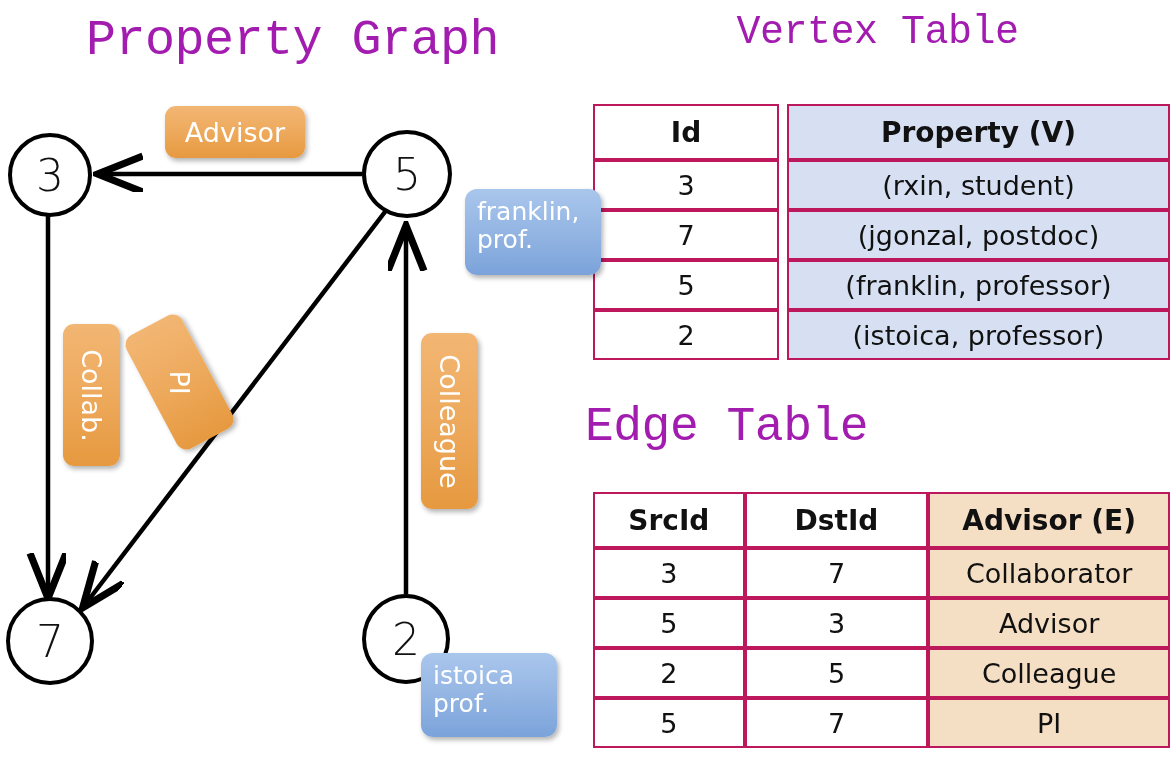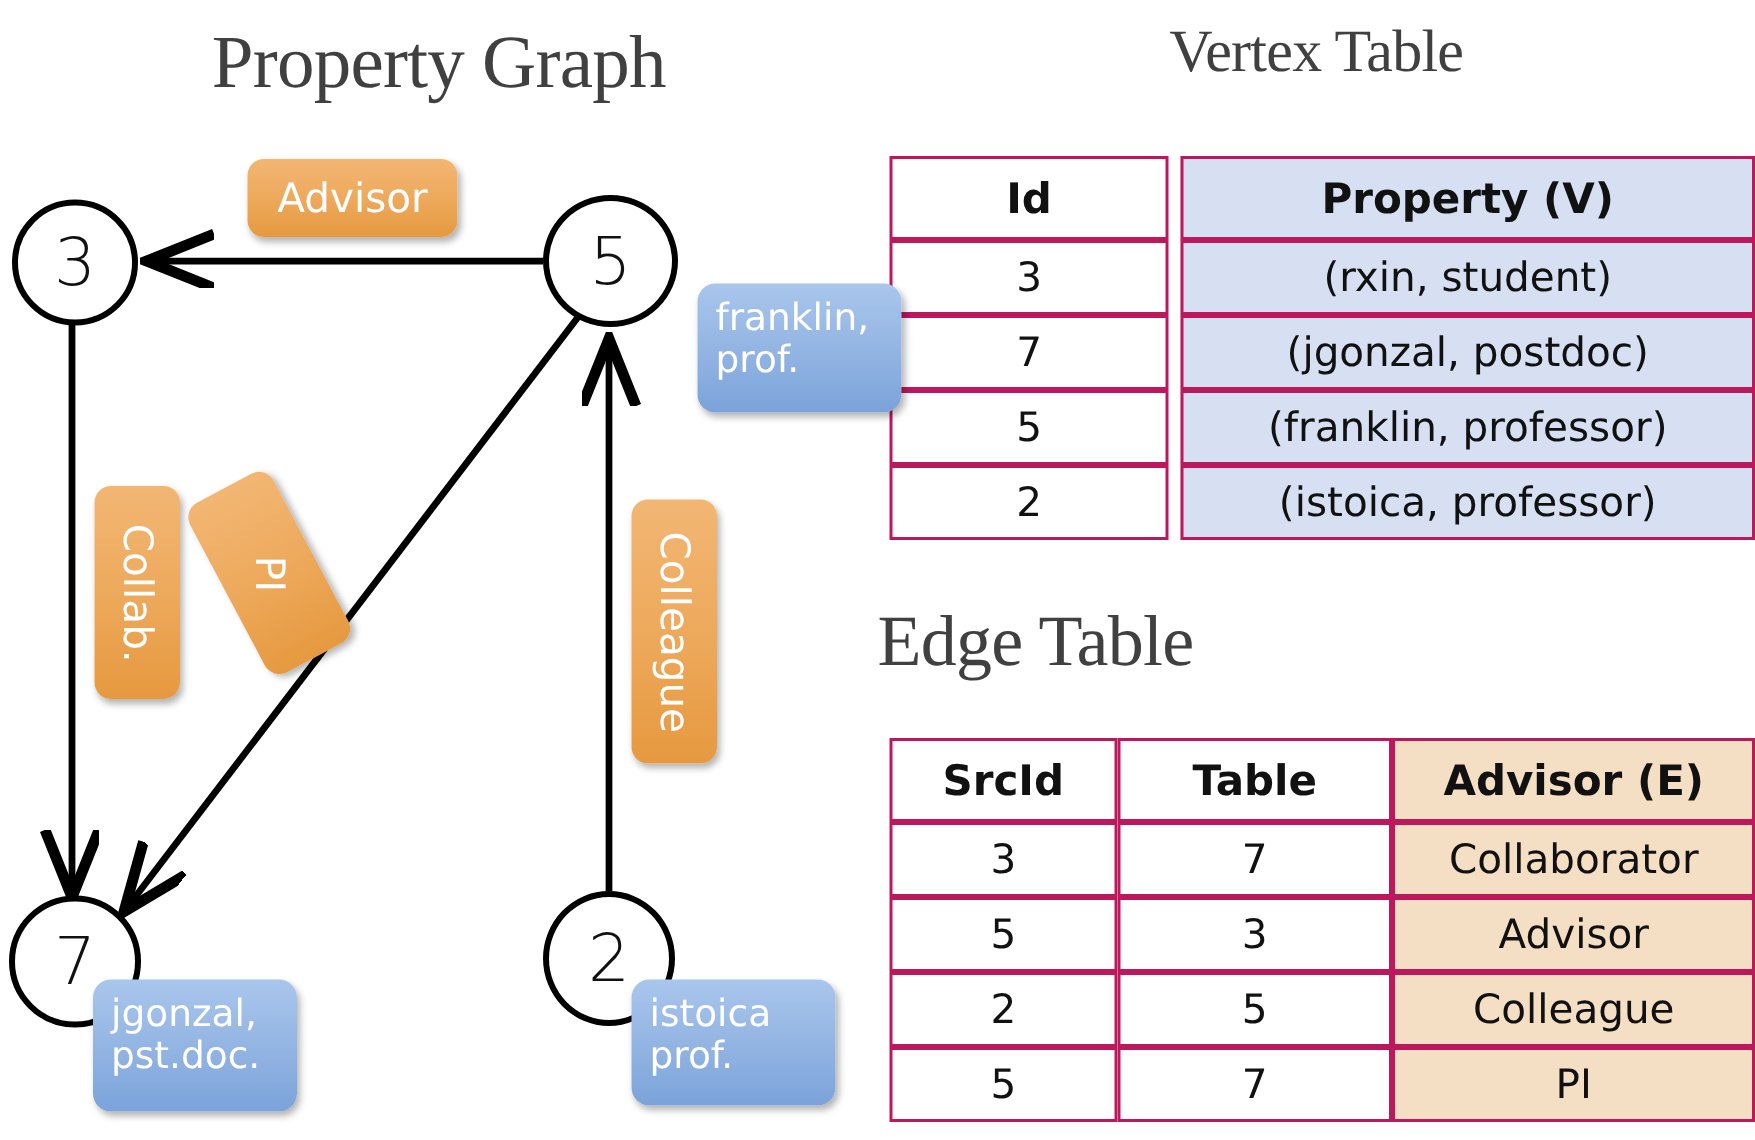--- a/index.html
+++ b/index.html
@@ -12,23 +12,23 @@
     height: 760px;
     position: relative;
     overflow: hidden;
     font-family: "Liberation Sans", sans-serif;
     color: #000;
   }
 
   
   .title {
     position: absolute;
-    font-family: Liberation Serif, serif;
+    font-family: Liberation Mono, monospace;
     font-weight: 300;
-    color: #404040;
+    color: #a21caf;
     white-space: nowrap;
     letter-spacing: -0.5px;
   }
   #title-property-graph {
     left: 0; top: 12px; width: 585px;
     text-align: center;
     font-size: 50px;
   }
   #title-vertex-table {
     left: 585px; top: 10px; width: 585px;
@@ -177,24 +177,20 @@
   <div class="node-circle" style="left:362px; top:130px; width:90px; height:88px;">5</div>
   <div class="node-circle" style="left:6px;  top:597px; width:88px;  height:88px;">7</div>
   <div class="node-circle" style="left:362px; top:594px; width:88px; height:90px;">2</div>
 
 
   <div class="prop-box" style="left:421px; top:189px; width:136px; height:86px;margin-left:44px;">
     <div>franklin,</div>
     <div>prof.</div>
   </div>
 
-  <div class="prop-box" style="left:62px; top:653px; width:136px; height:88px;">
-    <div>jgonzal,</div>
-    <div>pst.doc.</div>
-  </div>
 
   <div class="prop-box" style="left:421px; top:653px; width:136px; height:84px;">
     <div>istoica</div>
     <div>prof.</div>
   </div>
 
   <div class="edge-label" style="left:165px; top:106px; width:140px; height:52px;">
     <span>Advisor</span>
   </div>
 
@@ -241,21 +237,21 @@
       <td class="spacer-col"></td>
       <td class="col-prop vtx-prop">(istoica, professor)</td>
     </tr>
   </tbody>
 </table>
 
 <table class="tbl" id="edge-table">
   <thead>
     <tr>
       <th class="col-src">SrcId</th>
-      <th class="col-dst">Table</th>
+      <th class="col-dst">DstId</th>
       <th class="col-prop edg-prop">Advisor (E)</th>
     </tr>
   </thead>
   <tbody>
     <tr>
       <td class="col-src">3</td>
       <td class="col-dst">7</td>
       <td class="col-prop edg-prop">Collaborator</td>
     </tr>
     <tr>

